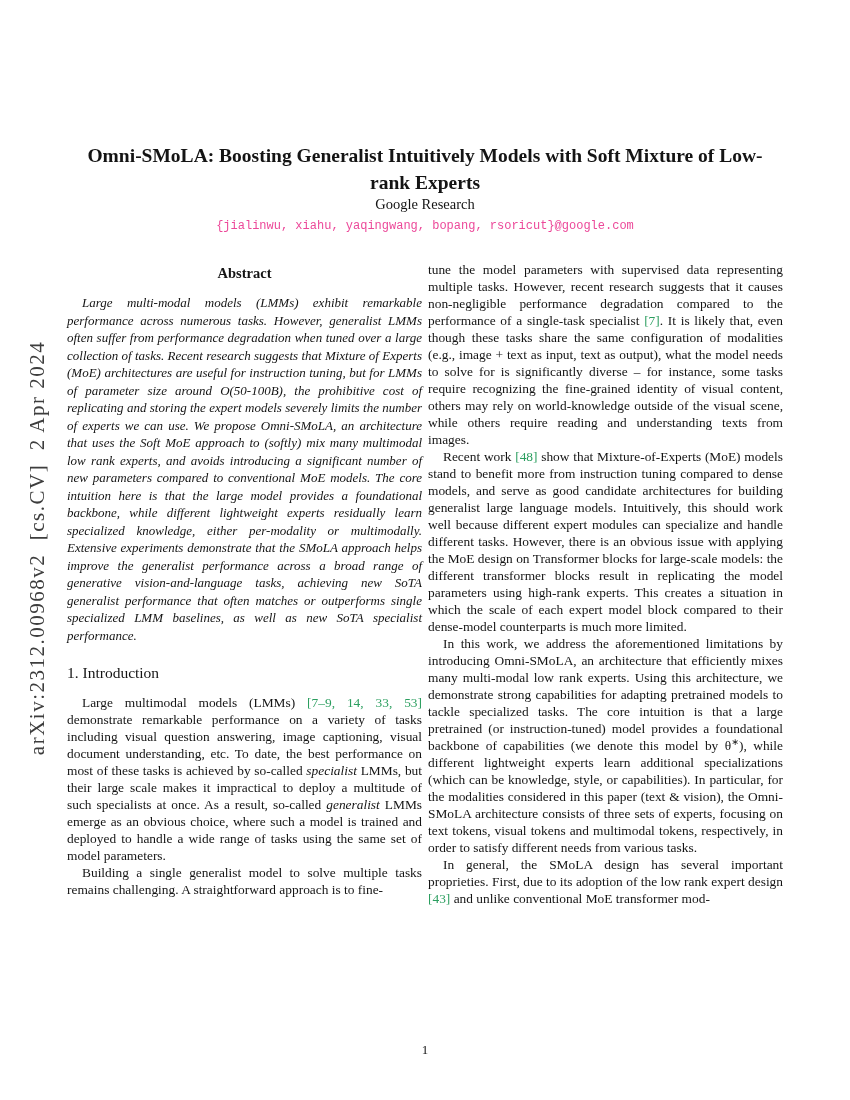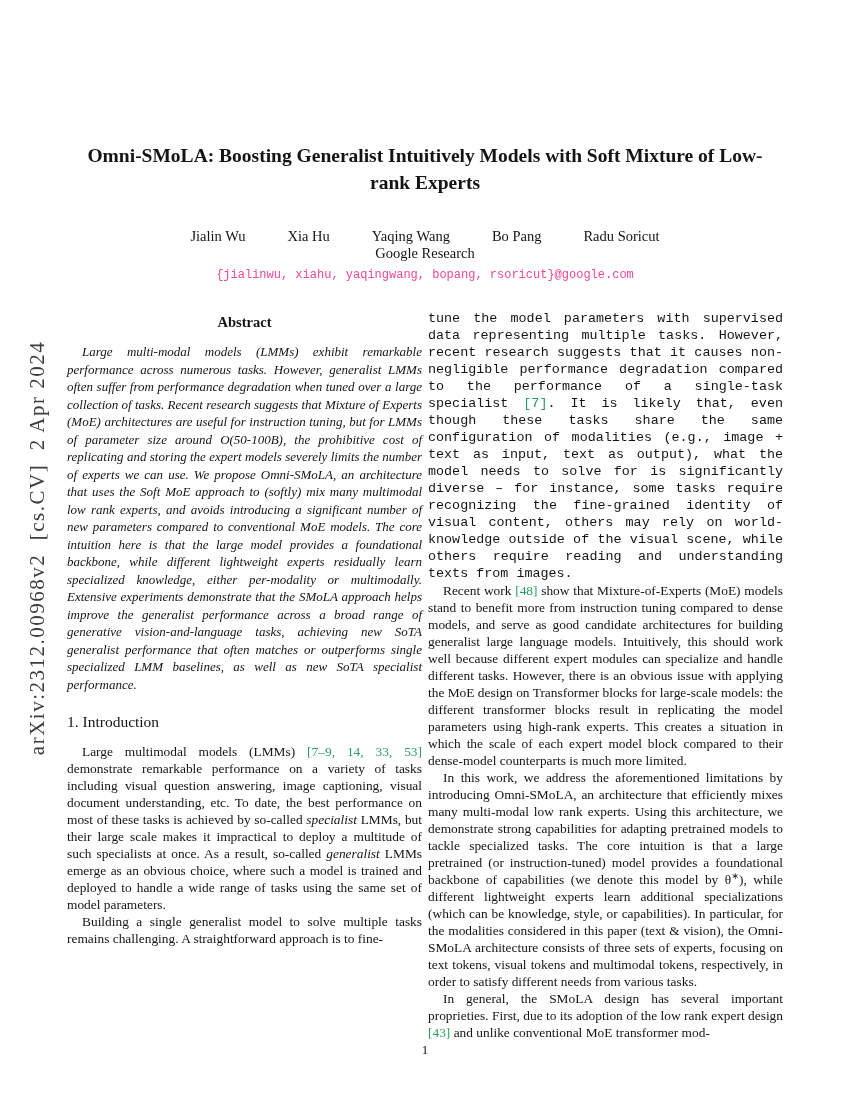--- a/index.html
+++ b/index.html
@@ -37,46 +37,39 @@
     text-align:center;font-weight:bold;font-size:14.5px;margin:4px 0 12px;
   }
   .section-heading{
     font-weight:normal;font-size:15.5px;margin:20px 0 12px;
   }
   .para{
     margin:0;text-align:justify;font-size:13.4px;line-height:17px;
     text-indent:15px;
   }
   .abstract{font-style:italic;font-size:13px;line-height:17.5px;}
-  .noindent{text-indent:0;font-family:Liberation Mono, monospace;}
+  .noindent{text-indent:0;}
   .cite{color:var(--cite,#2b9e5f);}
   .em{font-style:italic;}
   sup{line-height:0;font-size:70%;}
   .pageno{
     position:absolute;top:1042px;left:0;width:100%;
     text-align:center;font-size:13px;
   }
 </style>
 </head>
 <body>
 
 <div class="sheet">
 
   <div class="watermark">arXiv:2312.00968v2  [cs.CV]  2 Apr 2024</div>
 
   <header>
     <h1 class="title">Omni-SMoLA: Boosting Generalist Intuitively Models with Soft Mixture of Low-rank Experts</h1>
 
-    <div class="authors">
-      <span>Jialin Wu</span>
-      <span>Xia Hu</span>
-      <span>Yaqing Wang</span>
-      <span>Bo Pang</span>
-      <span>Radu Soricut</span>
-    </div>
 
     <div class="affiliation">Google Research</div>
 
     <div class="email">{jialinwu, xiahu, yaqingwang, bopang, rsoricut}@google.com</div>
   </header>
 
   <main class="columns">
     <section class="col">
         <h2 class="center-heading">Abstract</h2>
         <p class="para abstract"><span>Large multi-modal models (LMMs) exhibit remarkable performance across numerous tasks. However, generalist LMMs often suffer from performance degradation when tuned over a large collection of tasks. Recent research suggests that Mixture of Experts (MoE) architectures are useful for instruction tuning, but for LMMs of parameter size around O(50-100B), the prohibitive cost of replicating and storing the expert models severely limits the number of experts we can use. We propose Omni-SMoLA, an architecture that uses the Soft MoE approach to (softly) mix many multimodal low rank experts, and avoids introducing a significant number of new parameters compared to conventional MoE models. The core intuition here is that the large model provides a foundational backbone, while different lightweight experts residually learn specialized knowledge, either per-modality or multimodally. Extensive experiments demonstrate that the SMoLA approach helps improve the generalist performance across a broad range of generative vision-and-language tasks, achieving new SoTA generalist performance that often matches or outperforms single specialized LMM baselines, as well as new SoTA specialist performance.</span></p>

